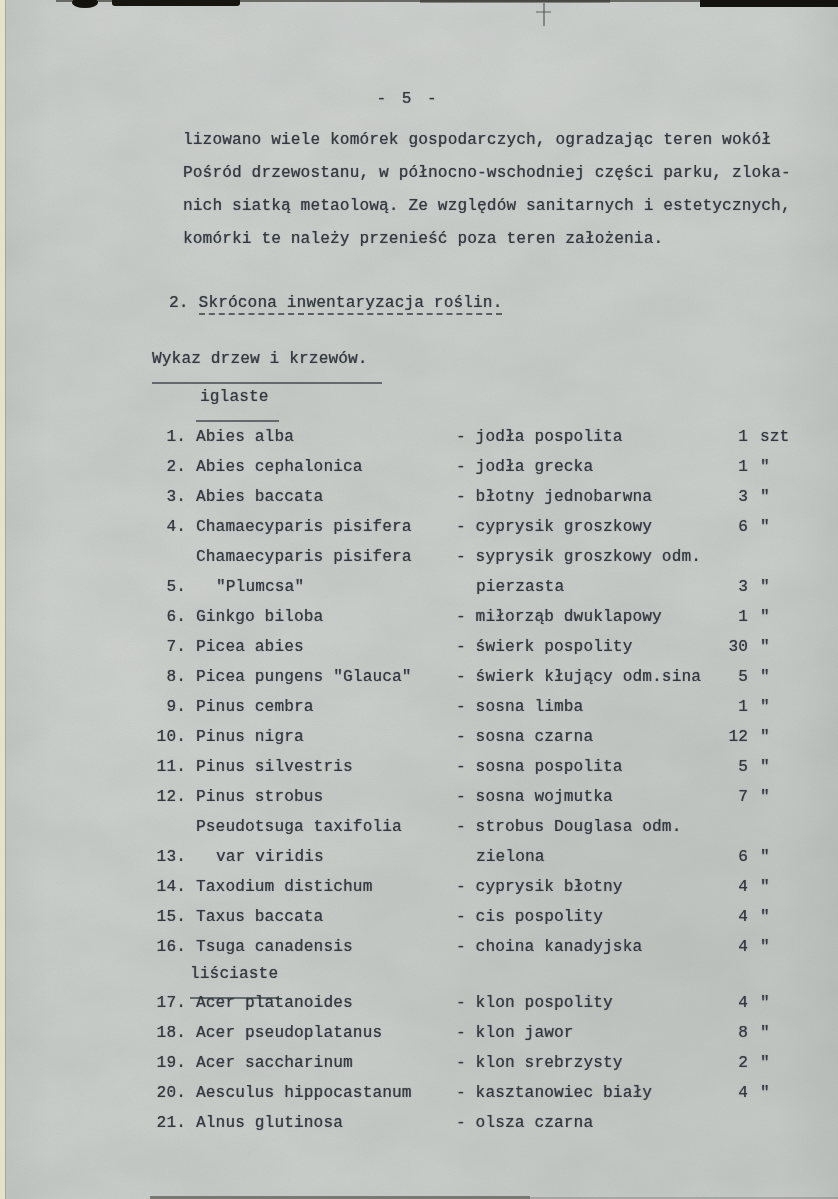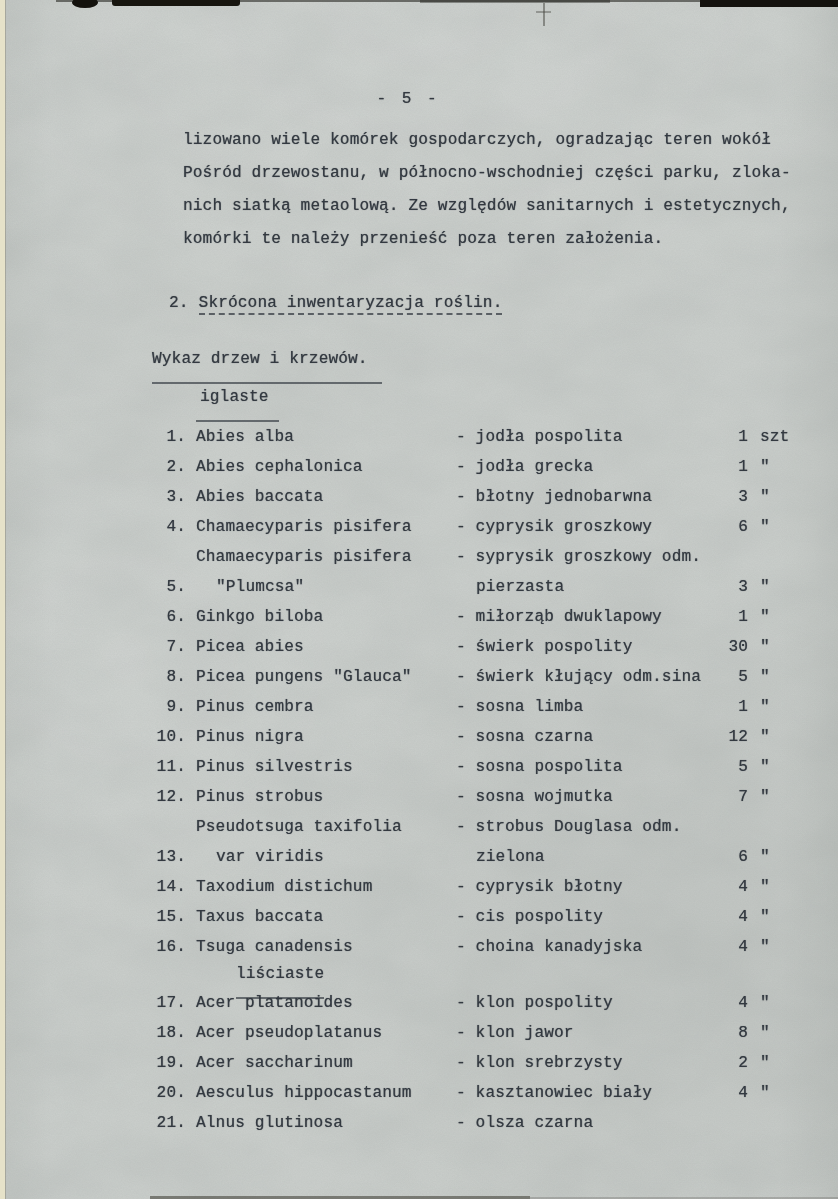--- a/index.html
+++ b/index.html
@@ -63,21 +63,21 @@
 
   .plant-list { position: absolute; top: 422px; left: 150px; width: 664px; }
   .row { display: flex; align-items: flex-end; line-height: 30px; }
   .c-num    { flex: none; width: 36px;  text-align: right; white-space: pre; }
   .c-latin  { flex: none; width: 260px; margin-left: 10px; white-space: pre; }
   .c-polish { flex: none; width: 244px; white-space: pre; }
   .c-qty    { flex: none; width: 48px;  text-align: right; white-space: pre; }
   .c-unit   { flex: none; width: 50px;  padding-left: 12px; white-space: pre; }
   .second-line { padding-left: 20px; }
 
-  .group-header { height: 26px; line-height: 24px; margin-left: 86px; white-space: nowrap; }
+  .group-header { height: 26px; line-height: 24px; margin-left: 40px; white-space: nowrap; }
 </style>
 </head>
 <body>
 
 <div class="page">
 
   <svg class="texture" xmlns="http://www.w3.org/2000/svg">
     <filter id="grain" x="0" y="0" width="100%" height="100%">
       <feTurbulence type="fractalNoise" baseFrequency="0.85" numOctaves="2" seed="7" stitchTiles="stitch"></feTurbulence>
       <feColorMatrix type="matrix" values="0 0 0 0 0.36  0 0 0 0 0.39  0 0 0 0 0.38  0.45 0 0 0 -0.10"></feColorMatrix>

